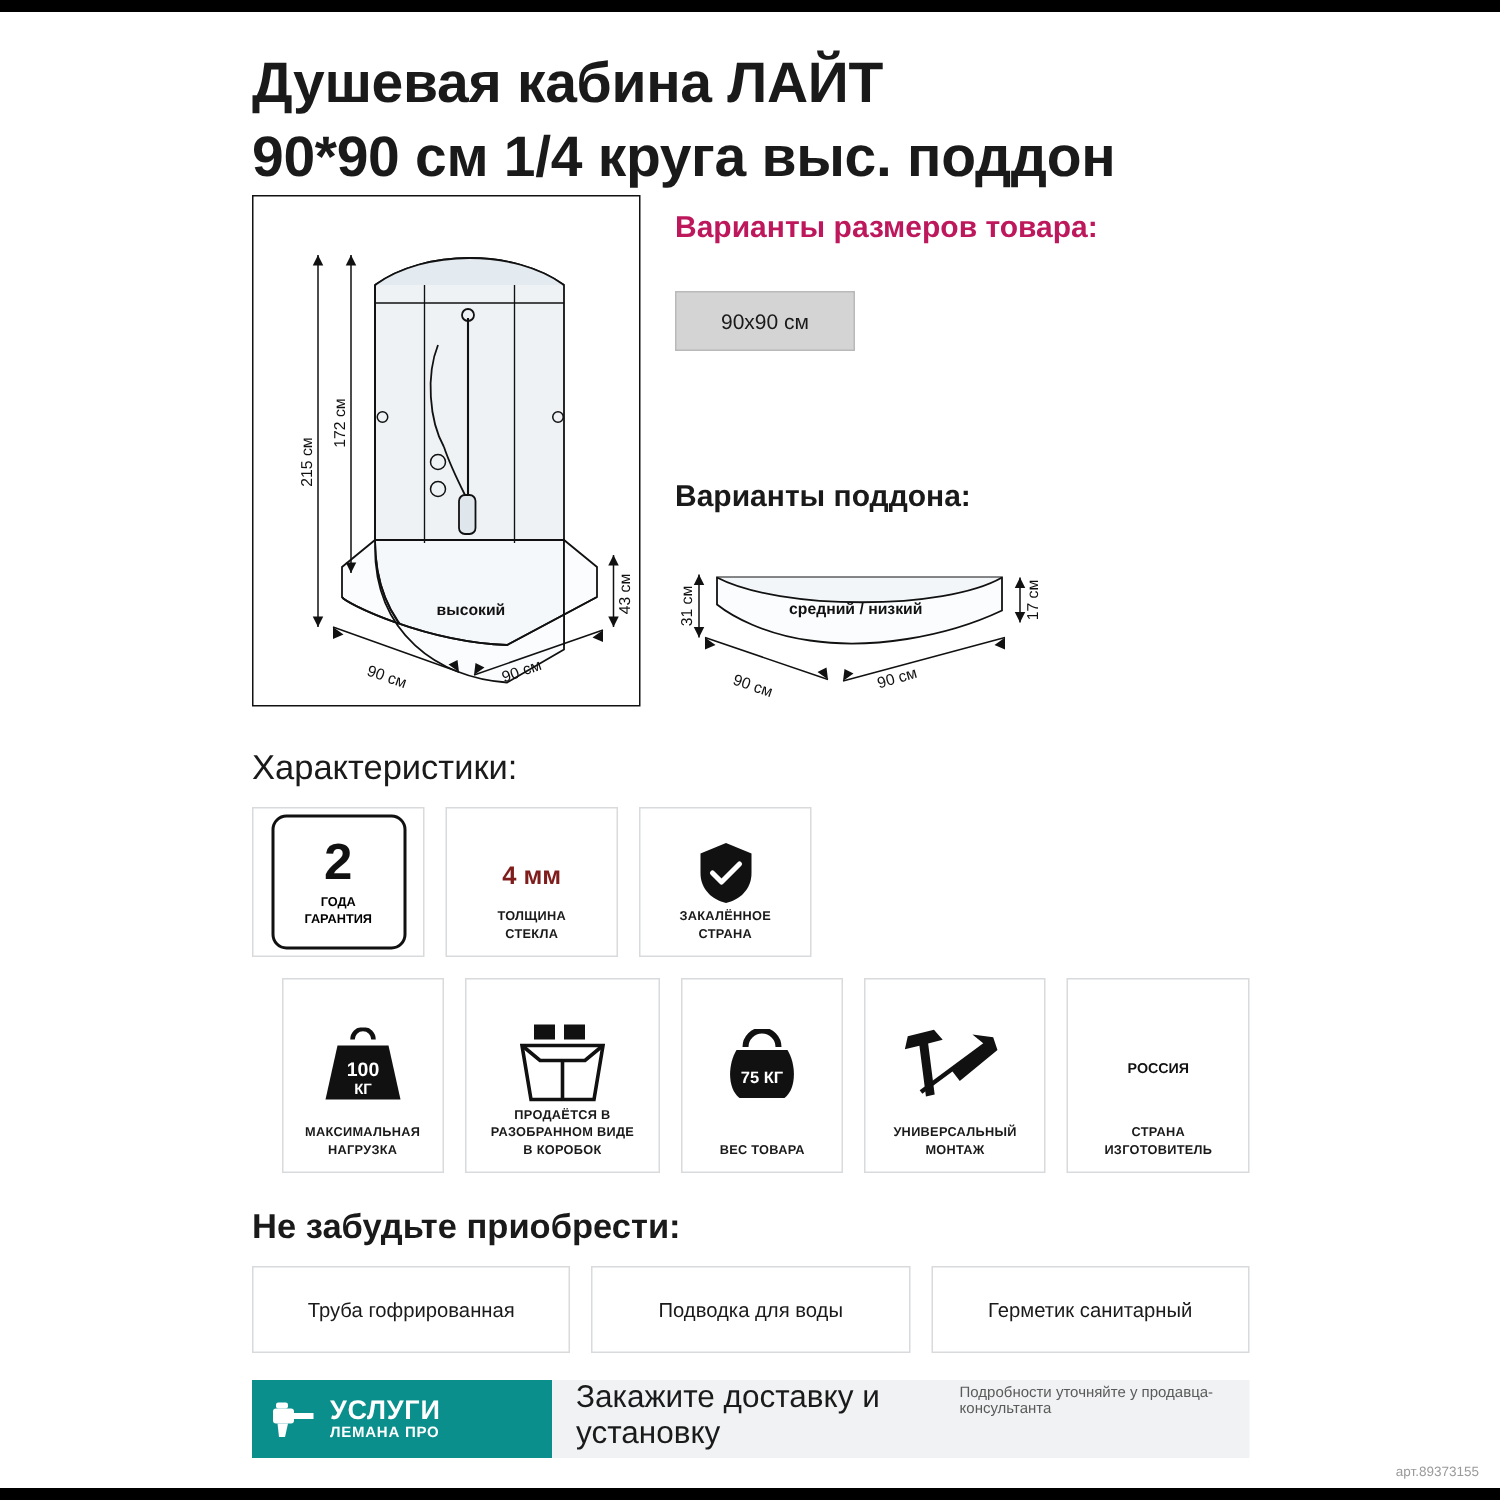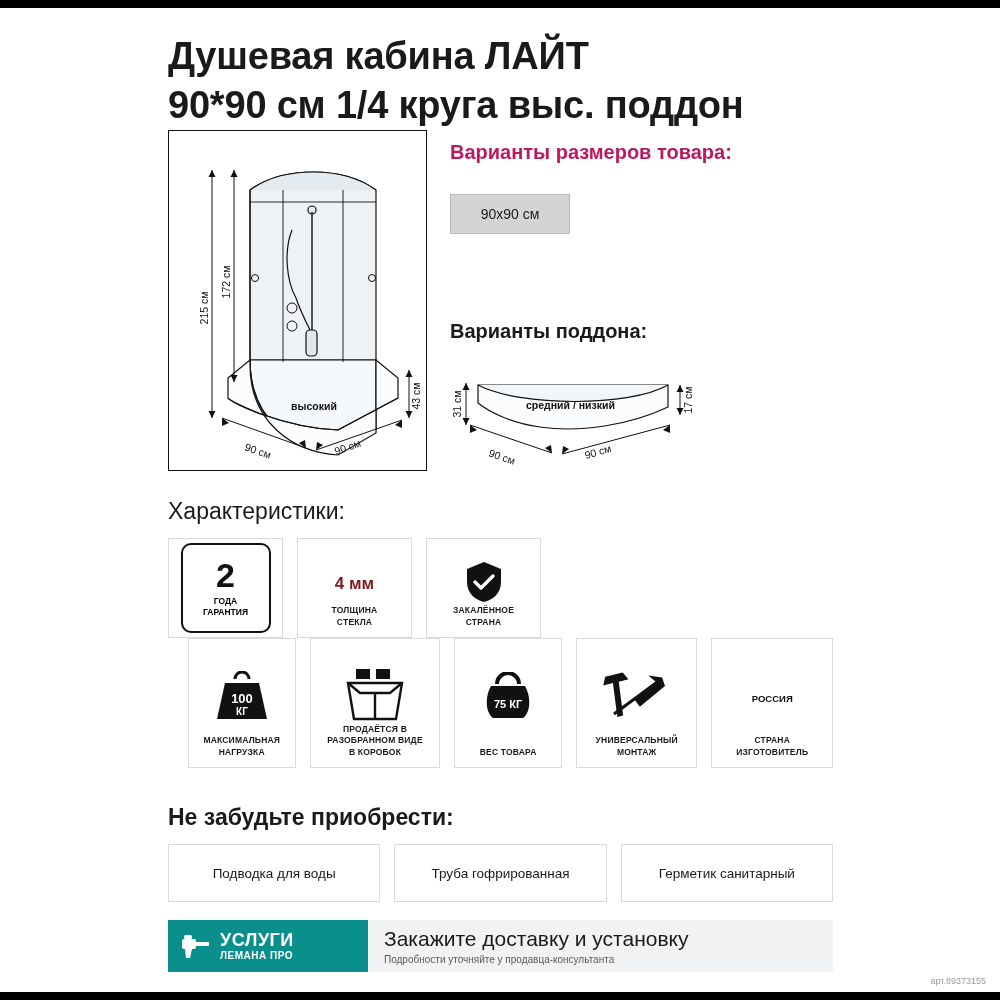--- a/index.html
+++ b/index.html
@@ -16,21 +16,21 @@
   .sizes-h{position:absolute;left:450px;top:133px;font-size:20px;font-weight:bold;color:#be185d;}
   .size-chip{position:absolute;left:450px;top:186px;width:120px;height:40px;background:#d4d4d4;border:1px solid #b9b9b9;box-sizing:border-box;display:flex;align-items:center;justify-content:center;font-size:14px;color:#1a1a1a;}
 
   .tray-h{position:absolute;left:450px;top:312px;font-size:20px;font-weight:bold;color:#1a1a1a;}
   .tray-wrap{position:absolute;left:430px;top:355px;width:290px;height:110px;}
 
   
   .char-h{position:absolute;left:168px;top:490px;font-size:23px;font-weight:normal;color:#1a1a1a;}
   .cards{position:absolute;left:168px;top:530px;width:665px;}
   .row{display:flex;gap:14px;}
-  .row + .row{padding-left:20px;}
+  .row + .row{margin-top:14px;padding-left:20px;}
   .card{border:1px solid #d8dadc;background:#fff;box-sizing:border-box;position:relative;display:flex;flex-direction:column;align-items:center;justify-content:center;text-align:center;}
   .r1 .card{height:100px;}
   .r2 .card{height:130px;}
   .c-w1{width:115px;}
   .c-w2{width:115px;}
   .c-w3{width:115px;}
   .cap{font-size:8.5px;font-weight:bold;color:#1a1a1a;line-height:1.35;letter-spacing:.2px;position:absolute;bottom:9px;left:0;right:0;}
   .big2{font-size:34px;font-weight:bold;color:#111;line-height:1;}
   .mm{font-size:17px;font-weight:bold;color:#7f1d1d;}
   .plain{font-size:9.5px;font-weight:bold;color:#111;}
@@ -41,21 +41,21 @@
   .buy-h{position:absolute;left:168px;top:796px;font-size:23px;font-weight:bold;color:#1a1a1a;}
   .buy{position:absolute;left:168px;top:836px;width:665px;display:flex;gap:14px;}
   .buy .item{flex:1;height:58px;border:1px solid #d8dadc;display:flex;align-items:center;justify-content:center;font-size:13.5px;color:#1a1a1a;box-sizing:border-box;}
 
   
   .svc{position:absolute;left:168px;top:912px;width:665px;height:52px;display:flex;}
   .svc-left{width:200px;background:#0a8f8c;color:#fff;display:flex;align-items:center;gap:8px;padding-left:12px;box-sizing:border-box;}
   .svc-left .txt{line-height:1.1;}
   .svc-left .t1{font-size:18px;font-weight:bold;letter-spacing:.5px;}
   .svc-left .t2{font-size:10px;font-weight:bold;letter-spacing:.5px;}
-  .svc-right{flex:1;background:#f0f2f3;display:flex;flex-direction:column;justify-content:center;padding-left:16px;box-sizing:border-box;}
+  .svc-right{flex:1;background:#f0f2f3;display:flex;flex-direction:row;justify-content:center;padding-left:16px;box-sizing:border-box;}
   .svc-right .r1t{font-size:21px;color:#1a1a1a;}
   .svc-right .r2t{font-size:10px;color:#5a5a5a;margin-top:3px;}
 
   .art{position:absolute;right:14px;bottom:6px;font-size:9px;color:#9a9a9a;}
 
   svg{display:block;}
   .dimtxt{font-size:10.5px;fill:#111;font-family:"Liberation Sans",sans-serif;}
   .dimtxt.b{font-weight:bold;}
 </style>
 </head>
@@ -258,22 +258,22 @@
             <div>СТРАНА</div>
             <div>ИЗГОТОВИТЕЛЬ</div>
           </div>
         </div>
 
       </div>
     </div>
 
     <div class="buy-h">Не забудьте приобрести:</div>
     <div class="buy">
+      <div class="item">Труба гофрированная</div>
       <div class="item">Подводка для воды</div>
-      <div class="item">Труба гофрированная</div>
       <div class="item">Герметик санитарный</div>
     </div>
 
     <div class="svc">
       <div class="svc-left">
         <span>
           <svg width="32" height="26" viewBox="0 0 32 26">
             <rect x="2" y="6" width="14" height="10" rx="2" fill="#fff"></rect>
             <rect x="16" y="9" width="13" height="4" fill="#fff"></rect>
             <path d="M5,16 L12,16 L10,25 L6,25 Z" fill="#fff"></path>

